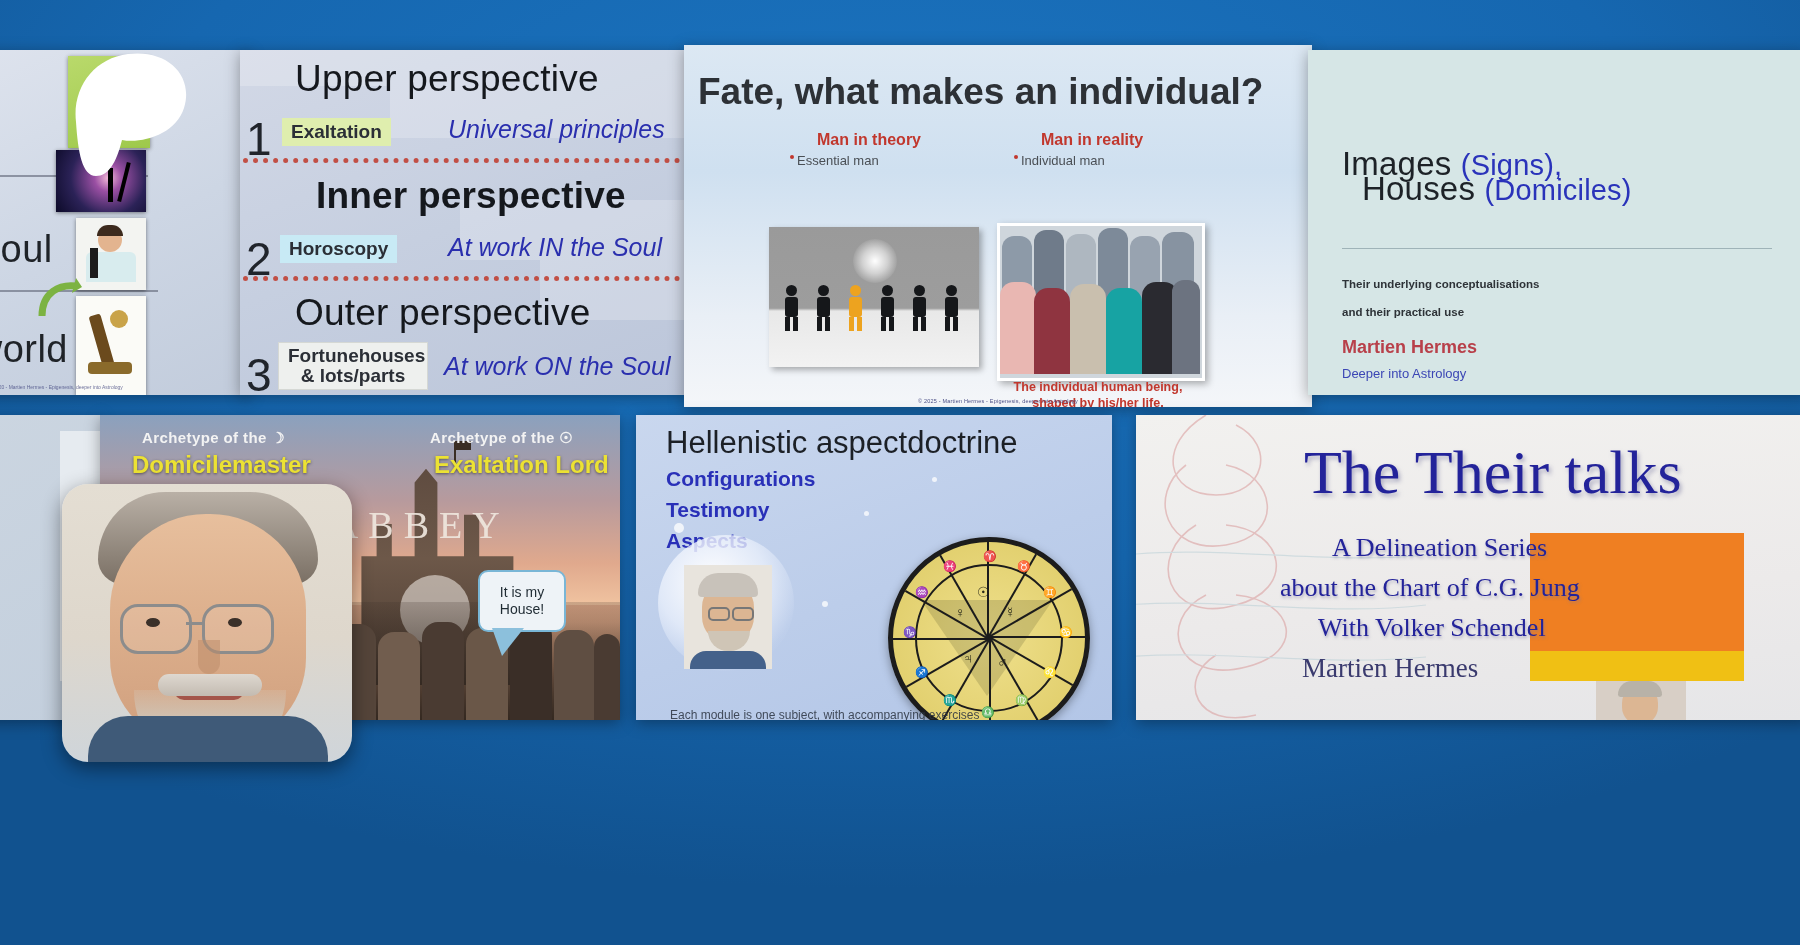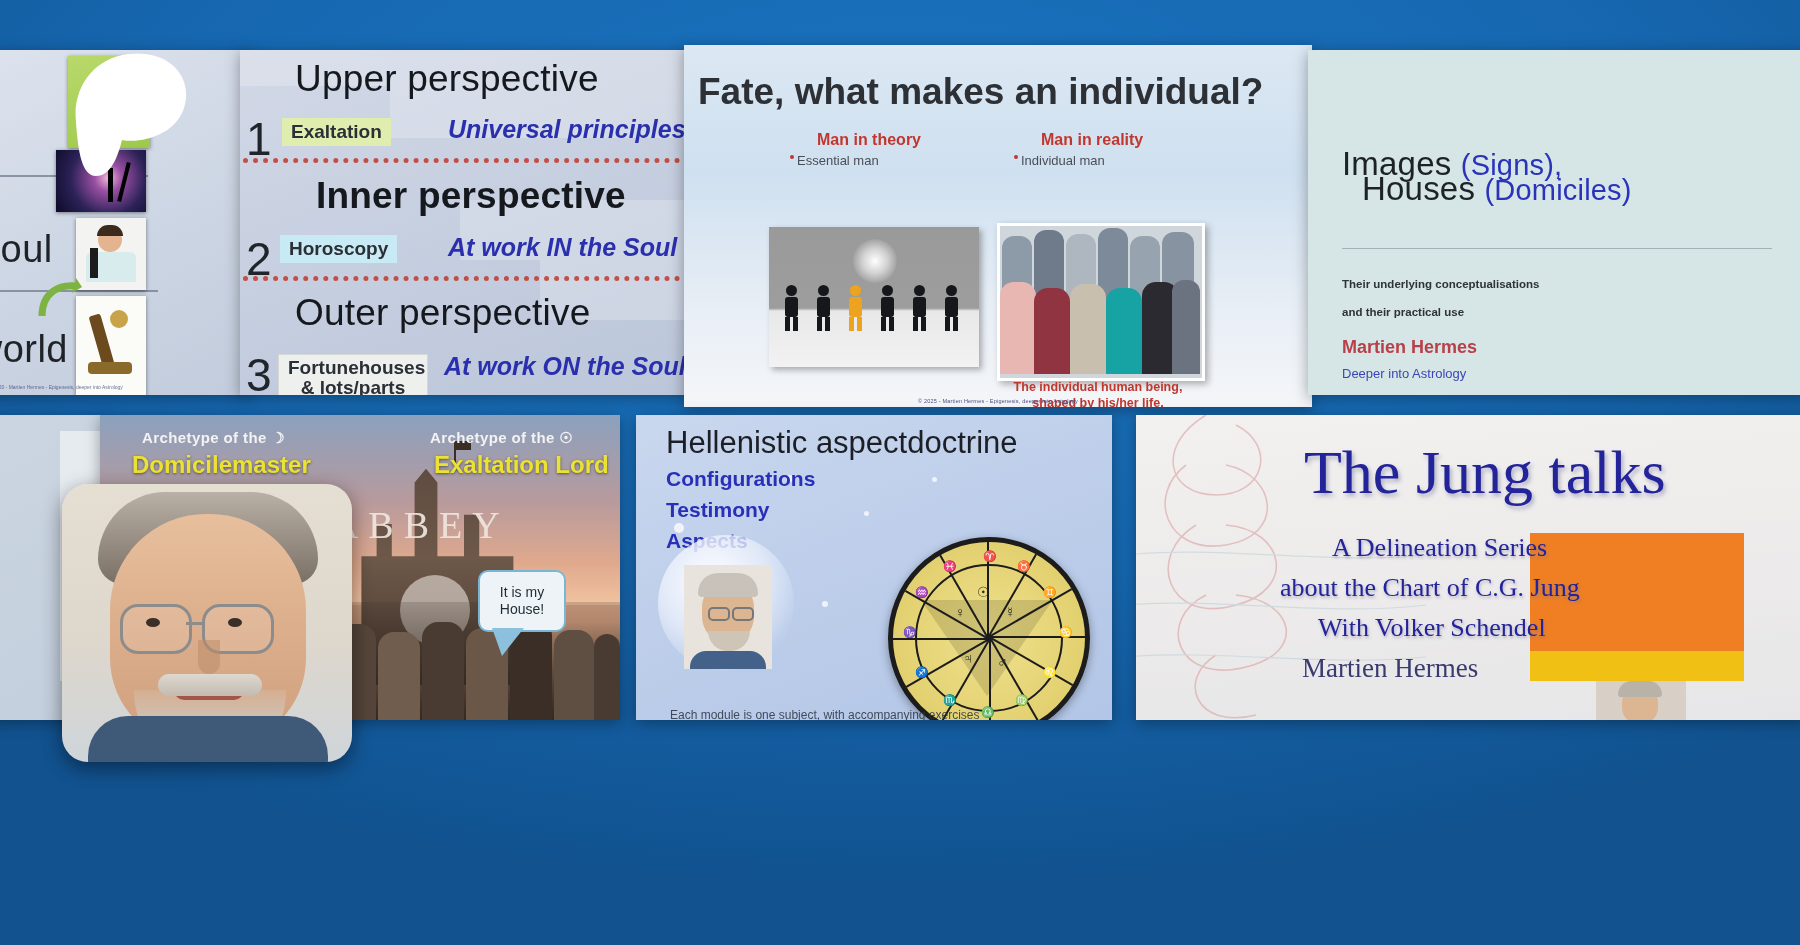--- a/index.html
+++ b/index.html
@@ -50,22 +50,22 @@
   
   #c2{left:240px;top:50px;width:448px;height:345px;
       background:linear-gradient(160deg,#d2d8e6 0%,#c6cfe0 50%,#bcc6da 100%);}
   #c2 .ghost{position:absolute;background:rgba(255,255,255,.22);}
   #c2 .rowline{position:absolute;left:3px;right:-2px;height:0;border-top:5px dotted #c0392b;opacity:.85;}
   #c2 .num{position:absolute;font-size:46px;color:#20242b;font-weight:400;}
   #c2 .big{position:absolute;font-size:37px;color:#15181d;letter-spacing:.2px;}
   #c2 .chip{position:absolute;font-size:19px;font-weight:700;color:#2b2f36;padding:3px 9px;}
   #c2 .chip.g{background:#dfeeae;}
   #c2 .chip.b{background:#c8eaf5;}
-  #c2 .chip.w{background:#eef0ee;border:1px solid #d5d8d4;line-height:1.05;margin-top:12px;}
-  #c2 .ital{position:absolute;font-size:25px;font-style:italic;font-weight:700;color:#2a2fae;}
+  #c2 .chip.w{background:#eef0ee;border:1px solid #d5d8d4;line-height:1.05;}
+  #c2 .ital{position:absolute;font-size:25px;font-style:italic;font-weight:400;color:#2a2fae;}
 
   
   #c3{left:684px;top:45px;width:628px;height:362px;
       background:linear-gradient(180deg,#dce8f3 0%,#cfe0f0 35%,#e9eff6 75%,#f4f6f9 100%);}
   #c3 .title{position:absolute;left:14px;top:26px;font-size:37px;color:#2d3136;font-weight:600;}
   #c3 .colh{position:absolute;font-size:16px;font-weight:700;color:#c1372d;}
   #c3 .sub{position:absolute;font-size:13px;color:#4a4f55;}
   #c3 .dot{position:absolute;width:4px;height:4px;background:#c1372d;border-radius:50%;}
   #c3 .greybox{position:absolute;left:85px;top:182px;width:210px;height:140px;
       background:linear-gradient(180deg,#9a9a9a 0%,#9d9d9d 58%,#e8e8e8 60%,#f2f2f2 100%);
@@ -451,21 +451,21 @@
       </g>
       <g fill="none" stroke="#b9cfd6" stroke-width="1.2">
         <path d="M0 150 C90 140 200 160 300 150"></path>
         <path d="M0 200 C90 192 200 212 300 200"></path>
         <path d="M0 252 C90 244 200 262 300 252"></path>
       </g>
     </svg>
     <div class="orange"></div>
     <div class="yellowb"></div>
 
-    <div class="ti">The Jung talks</div>
+    <div class="ti">The Their talks</div>
     <div class="l2" style="left:196px;top:118px;">A Delineation Series</div>
     <div class="l2" style="left:182px;top:198px;">With Volker Schendel</div>
     <div class="l2" style="left:144px;top:158px;">about the Chart of C.G. Jung</div>
     <div class="auth">
       <span>Martien </span><span>Hermes</span>
     </div>
     <div class="smallport">
       <div style="position:absolute;left:26px;top:4px;width:36px;height:40px;border-radius:18px;background:#dcb693;"></div>
       <div style="position:absolute;left:22px;top:0;width:44px;height:16px;border-radius:22px 22px 4px 4px;background:#b8b2a8;"></div>
     </div>

